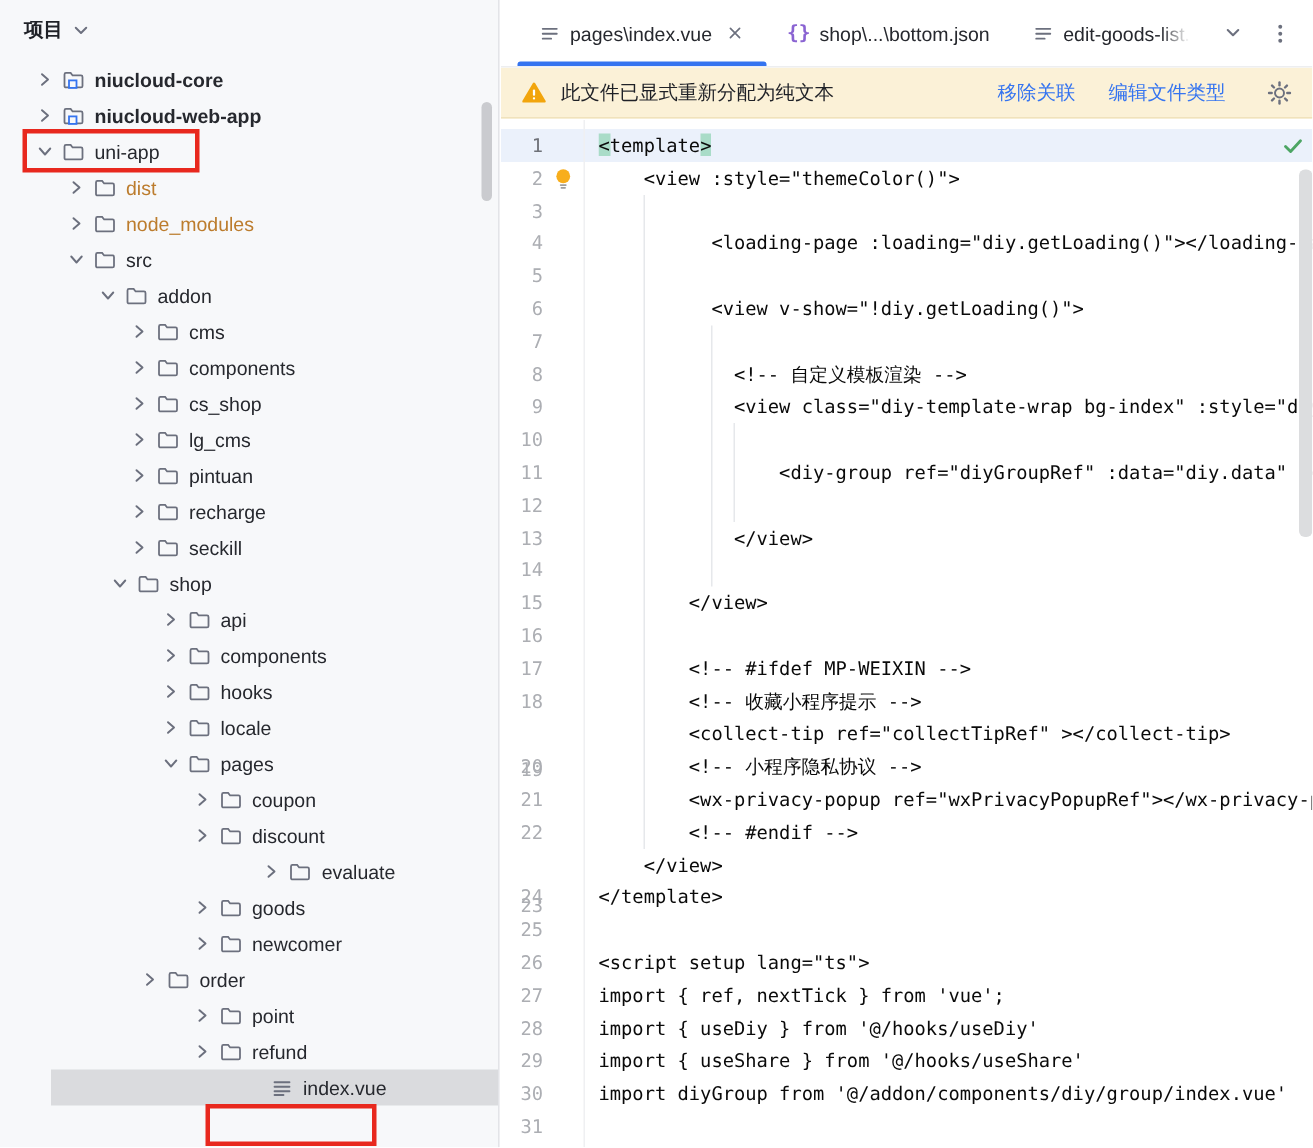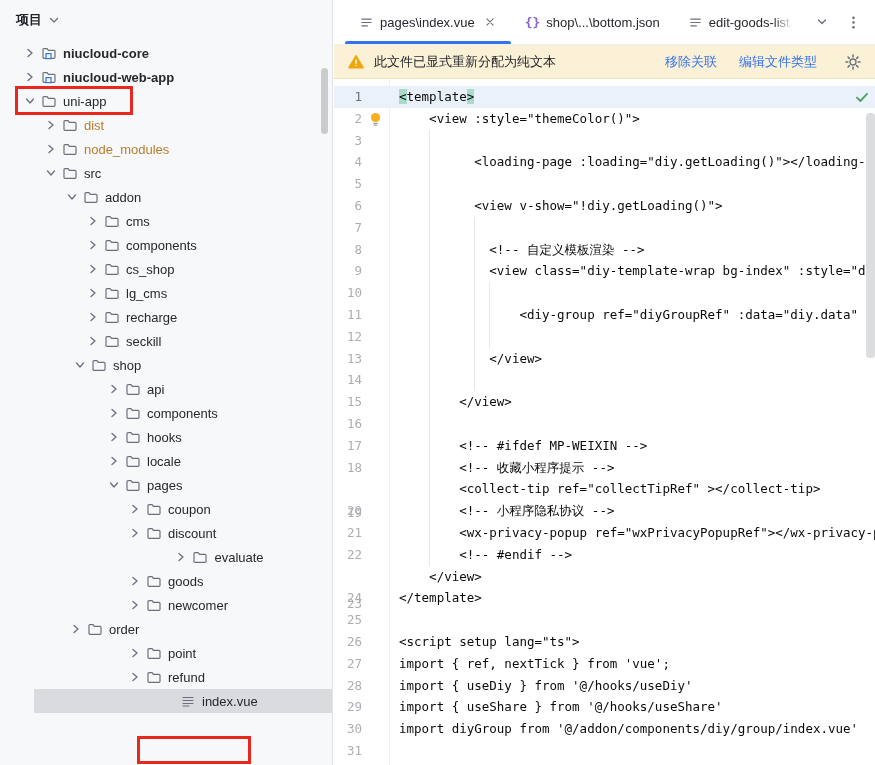--- a/index.html
+++ b/index.html
@@ -262,20 +262,33 @@
           <span class="tw-chev">
             <svg width="16" height="16" viewBox="0 0 16 16">
               <path d="M6 4.5 L10 8 L6 11.5" stroke="#6C707E" stroke-width="1.3" fill="none" stroke-linecap="round" stroke-linejoin="round"></path>
             </svg>
           </span>
           <span class="tw-icon">
             <svg width="16" height="16" viewBox="0 0 16 16">
               <path d="M2 4.6 c0-.6.4-1 1-1 h3.1 l1.3 1.7 H13 c.6 0 1 .4 1 1 v6 c0 .6-.4 1-1 1 H3 c-.6 0-1-.4-1-1 z" fill="none" stroke="#6C707E" stroke-width="1.2"></path>
             </svg>
           </span>
+          <span class="tree-label">pintuan</span>
+        </div>
+        <div class="tree-row" style="padding-left: 85px;">
+          <span class="tw-chev">
+            <svg width="16" height="16" viewBox="0 0 16 16">
+              <path d="M6 4.5 L10 8 L6 11.5" stroke="#6C707E" stroke-width="1.3" fill="none" stroke-linecap="round" stroke-linejoin="round"></path>
+            </svg>
+          </span>
+          <span class="tw-icon">
+            <svg width="16" height="16" viewBox="0 0 16 16">
+              <path d="M2 4.6 c0-.6.4-1 1-1 h3.1 l1.3 1.7 H13 c.6 0 1 .4 1 1 v6 c0 .6-.4 1-1 1 H3 c-.6 0-1-.4-1-1 z" fill="none" stroke="#6C707E" stroke-width="1.2"></path>
+            </svg>
+          </span>
           <span class="tree-label">recharge</span>
         </div>
         <div class="tree-row" style="padding-left: 85px;">
           <span class="tw-chev">
             <svg width="16" height="16" viewBox="0 0 16 16">
               <path d="M6 4.5 L10 8 L6 11.5" stroke="#6C707E" stroke-width="1.3" fill="none" stroke-linecap="round" stroke-linejoin="round"></path>
             </svg>
           </span>
           <span class="tw-icon">
             <svg width="16" height="16" viewBox="0 0 16 16">
@@ -420,21 +433,21 @@
               <path d="M6 4.5 L10 8 L6 11.5" stroke="#6C707E" stroke-width="1.3" fill="none" stroke-linecap="round" stroke-linejoin="round"></path>
             </svg>
           </span>
           <span class="tw-icon">
             <svg width="16" height="16" viewBox="0 0 16 16">
               <path d="M2 4.6 c0-.6.4-1 1-1 h3.1 l1.3 1.7 H13 c.6 0 1 .4 1 1 v6 c0 .6-.4 1-1 1 H3 c-.6 0-1-.4-1-1 z" fill="none" stroke="#6C707E" stroke-width="1.2"></path>
             </svg>
           </span>
           <span class="tree-label">newcomer</span>
         </div>
-        <div class="tree-row" style="padding-left: 68px;">
+        <div class="tree-row" style="padding-left: 92px;">
           <span class="tw-chev">
             <svg width="16" height="16" viewBox="0 0 16 16">
               <path d="M6 4.5 L10 8 L6 11.5" stroke="#6C707E" stroke-width="1.3" fill="none" stroke-linecap="round" stroke-linejoin="round"></path>
             </svg>
           </span>
           <span class="tw-icon">
             <svg width="16" height="16" viewBox="0 0 16 16">
               <path d="M2 4.6 c0-.6.4-1 1-1 h3.1 l1.3 1.7 H13 c.6 0 1 .4 1 1 v6 c0 .6-.4 1-1 1 H3 c-.6 0-1-.4-1-1 z" fill="none" stroke="#6C707E" stroke-width="1.2"></path>
             </svg>
           </span>

